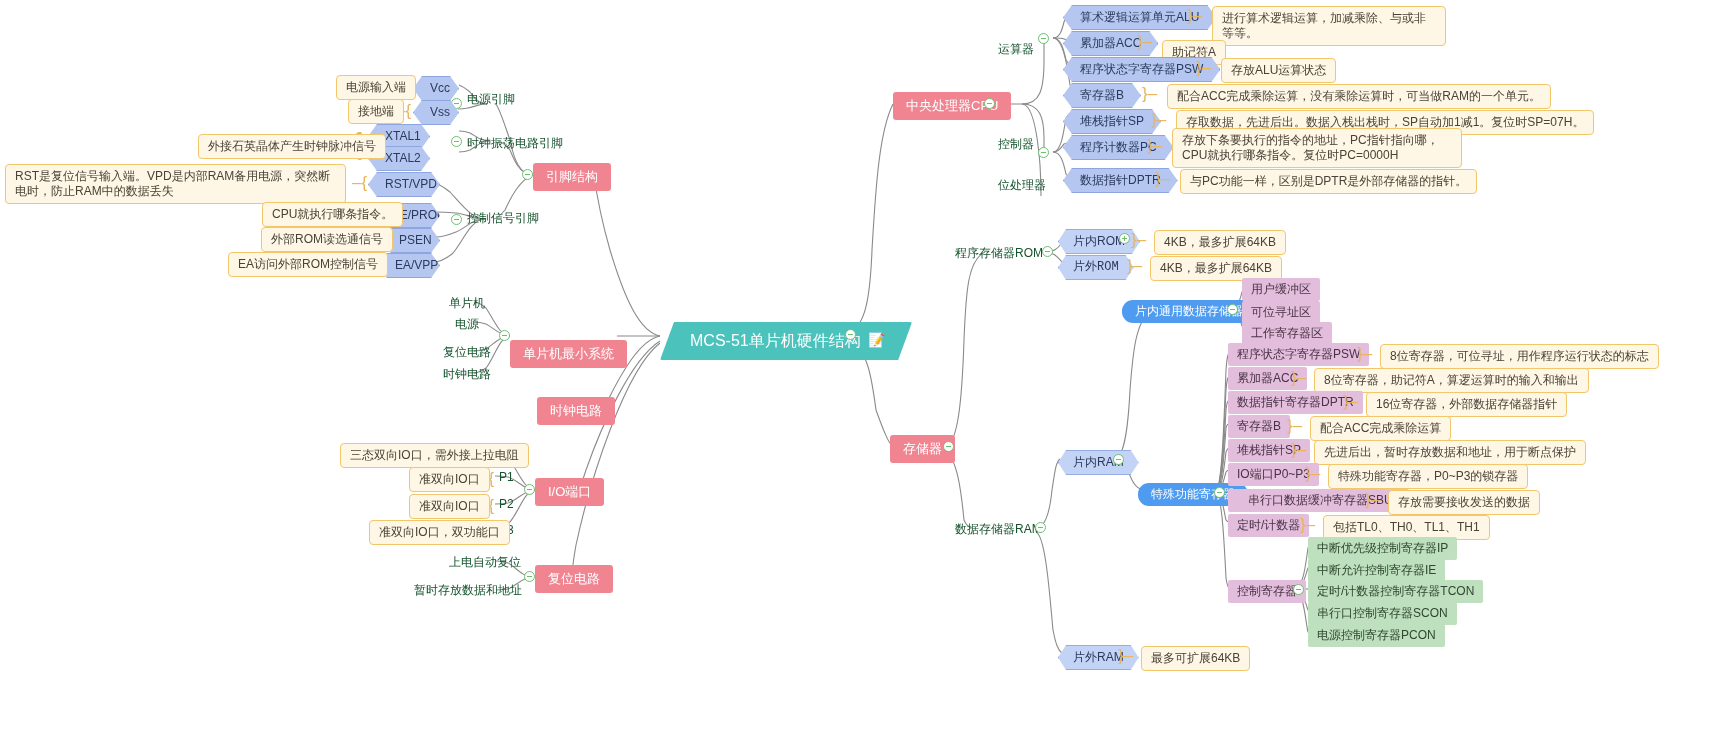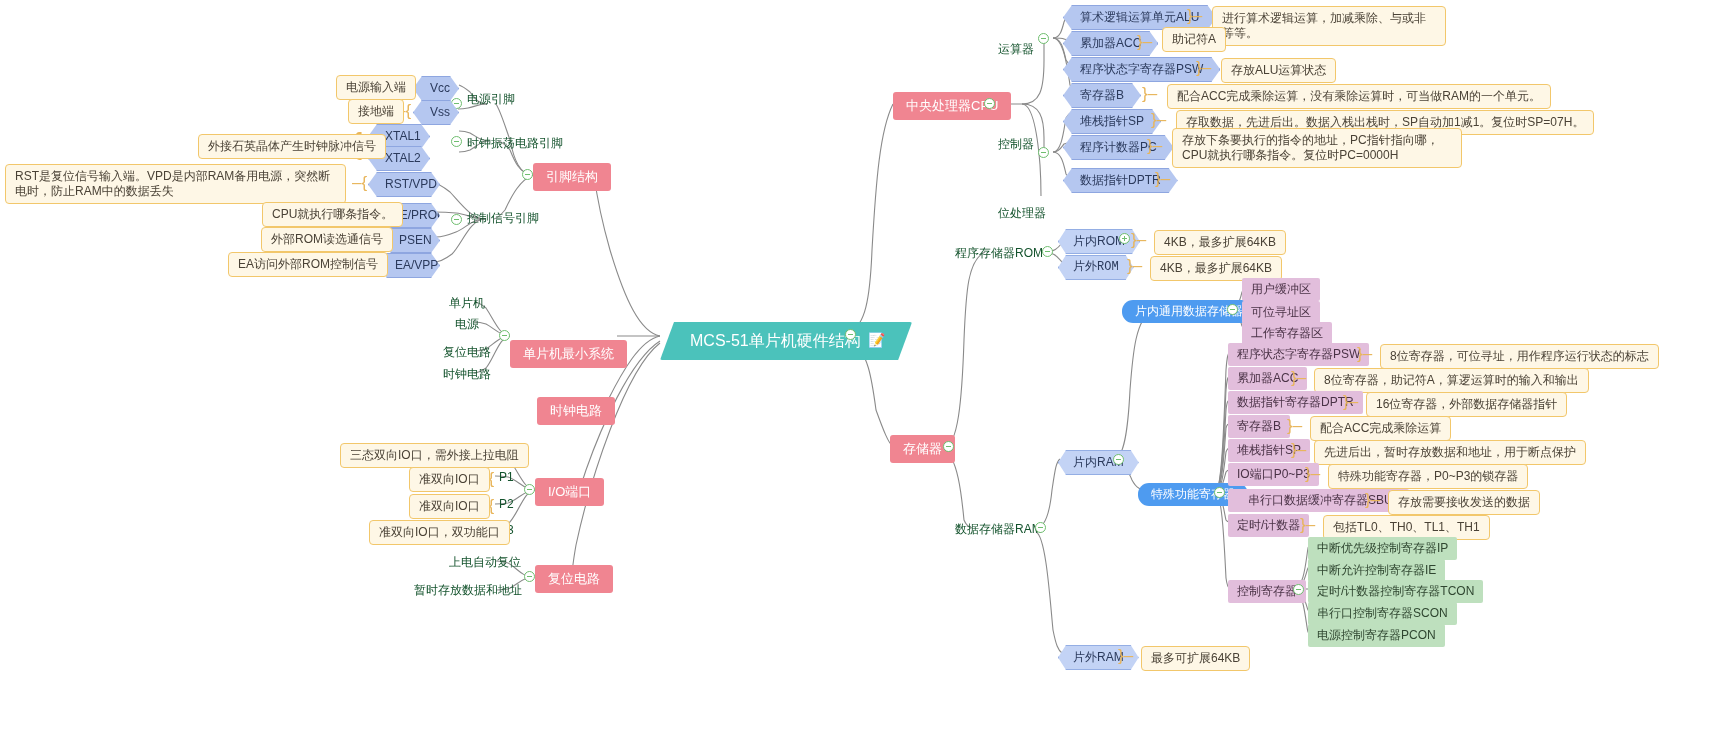--- a/index.html
+++ b/index.html
@@ -168,50 +168,51 @@
 <div class="node plain" style="left:995px;top:40px;">
   <span>运算器</span>
 </div>
 <div class="toggle" style="left:1038px;top:33px;"></div>
 
 <div class="node plain" style="left:995px;top:135px;">
   <span>控制器</span>
 </div>
 <div class="toggle" style="left:1038px;top:147px;"></div>
 
-<div class="node plain" style="left:995px;top:204px;text-align:center;">
+<div class="node plain" style="left:995px;top:176px;text-align:center;">
   <span>位处理器</span>
 </div>
 
 <div class="node hexa" style="left:1063px;top:5px;"><span>算术逻辑运算单元ALU</span></div>
 <div class="brace" style="left:1187px;top:7px;">}–</div>
 <div class="node note" style="left:1212px;top:6px;width:234px;"><span>进行算术逻辑运算，加减乘除、与或非等等。</span></div>
 
 <div class="node hexa" style="left:1063px;top:31px;"><span>累加器ACC</span></div>
 <div class="brace" style="left:1137px;top:33px;">}–</div>
-<div class="node note" style="left:1162px;top:27px;"><span>助记符A</span></div>
+<div class="node note" style="left:1162px;top:40px;"><span>助记符A</span></div>
 
 <div class="node hexa" style="left:1063px;top:57px;"><span>程序状态字寄存器PSW</span></div>
 <div class="brace" style="left:1196px;top:59px;">}–</div>
 <div class="node note" style="left:1221px;top:58px;"><span>存放ALU运算状态</span></div>
 
 <div class="node hexa" style="left:1063px;top:83px;"><span>寄存器B</span></div>
 <div class="brace" style="left:1142px;top:85px;">}–</div>
 <div class="node note" style="left:1167px;top:84px;"><span>配合ACC完成乘除运算，没有乘除运算时，可当做RAM的一个单元。</span></div>
 
 <div class="node hexa" style="left:1063px;top:109px;"><span>堆栈指针SP</span></div>
 <div class="brace" style="left:1151px;top:111px;">}–</div>
 <div class="node note" style="left:1176px;top:110px;"><span>存取数据，先进后出。数据入栈出栈时，SP自动加1减1。复位时SP=07H。</span></div>
 
 <div class="node hexa" style="left:1063px;top:135px;"><span>程序计数器PC</span></div>
 <div class="brace" style="left:1147px;top:137px;">}–</div>
 <div class="node note" style="left:1172px;top:128px;width:290px;"><span>存放下条要执行的指令的地址，PC指针指向哪，CPU就执行哪条指令。复位时PC=0000H</span></div>
 
 <div class="node hexa" style="left:1063px;top:168px;"><span>数据指针DPTR</span></div>
 <div class="brace" style="left:1155px;top:170px;">}–</div>
+<div class="node note" style="left:1180px;top:169px;"><span>与PC功能一样，区别是DPTR是外部存储器的指针。</span></div>
 
 <div class="node lv1" style="left:533px;top:163px;">
   <span>引脚结构</span>
 </div>
 <div class="toggle" style="left:522px;top:169px;"></div>
 
 <div class="node plain" style="left:464px;top:90px;"><span>电源引脚</span></div>
 <div class="toggle" style="left:451px;top:98px;"></div>
 
 <div class="node plain" style="left:464px;top:134px;"><span>时钟振荡电路引脚</span></div>

